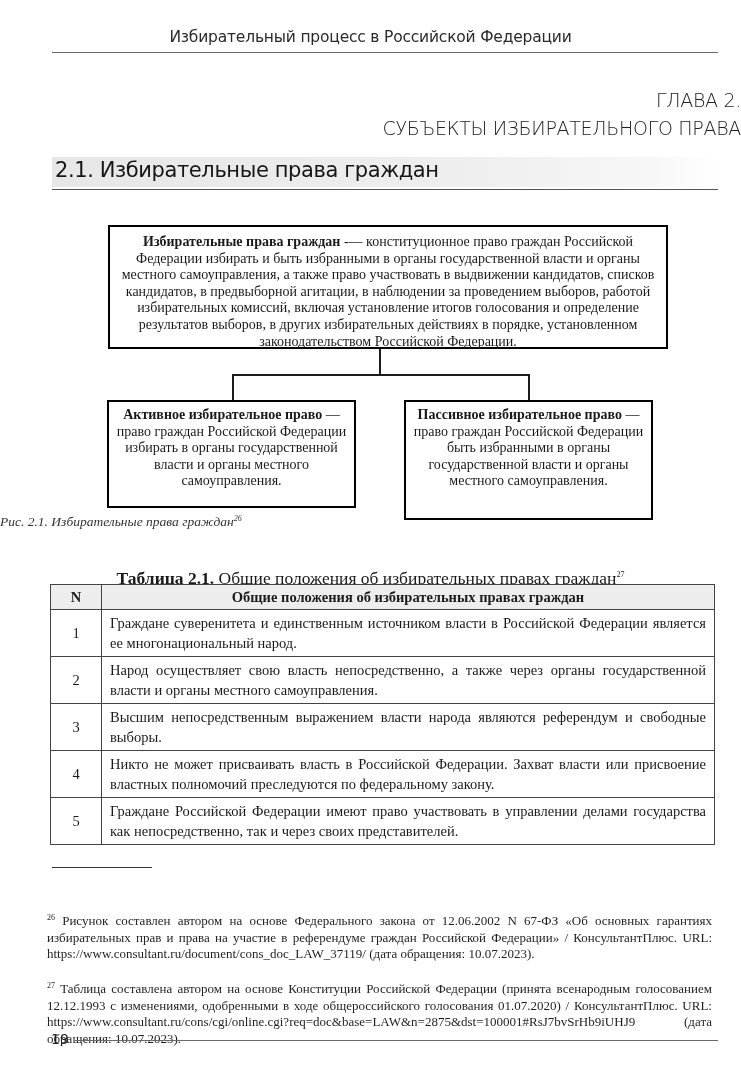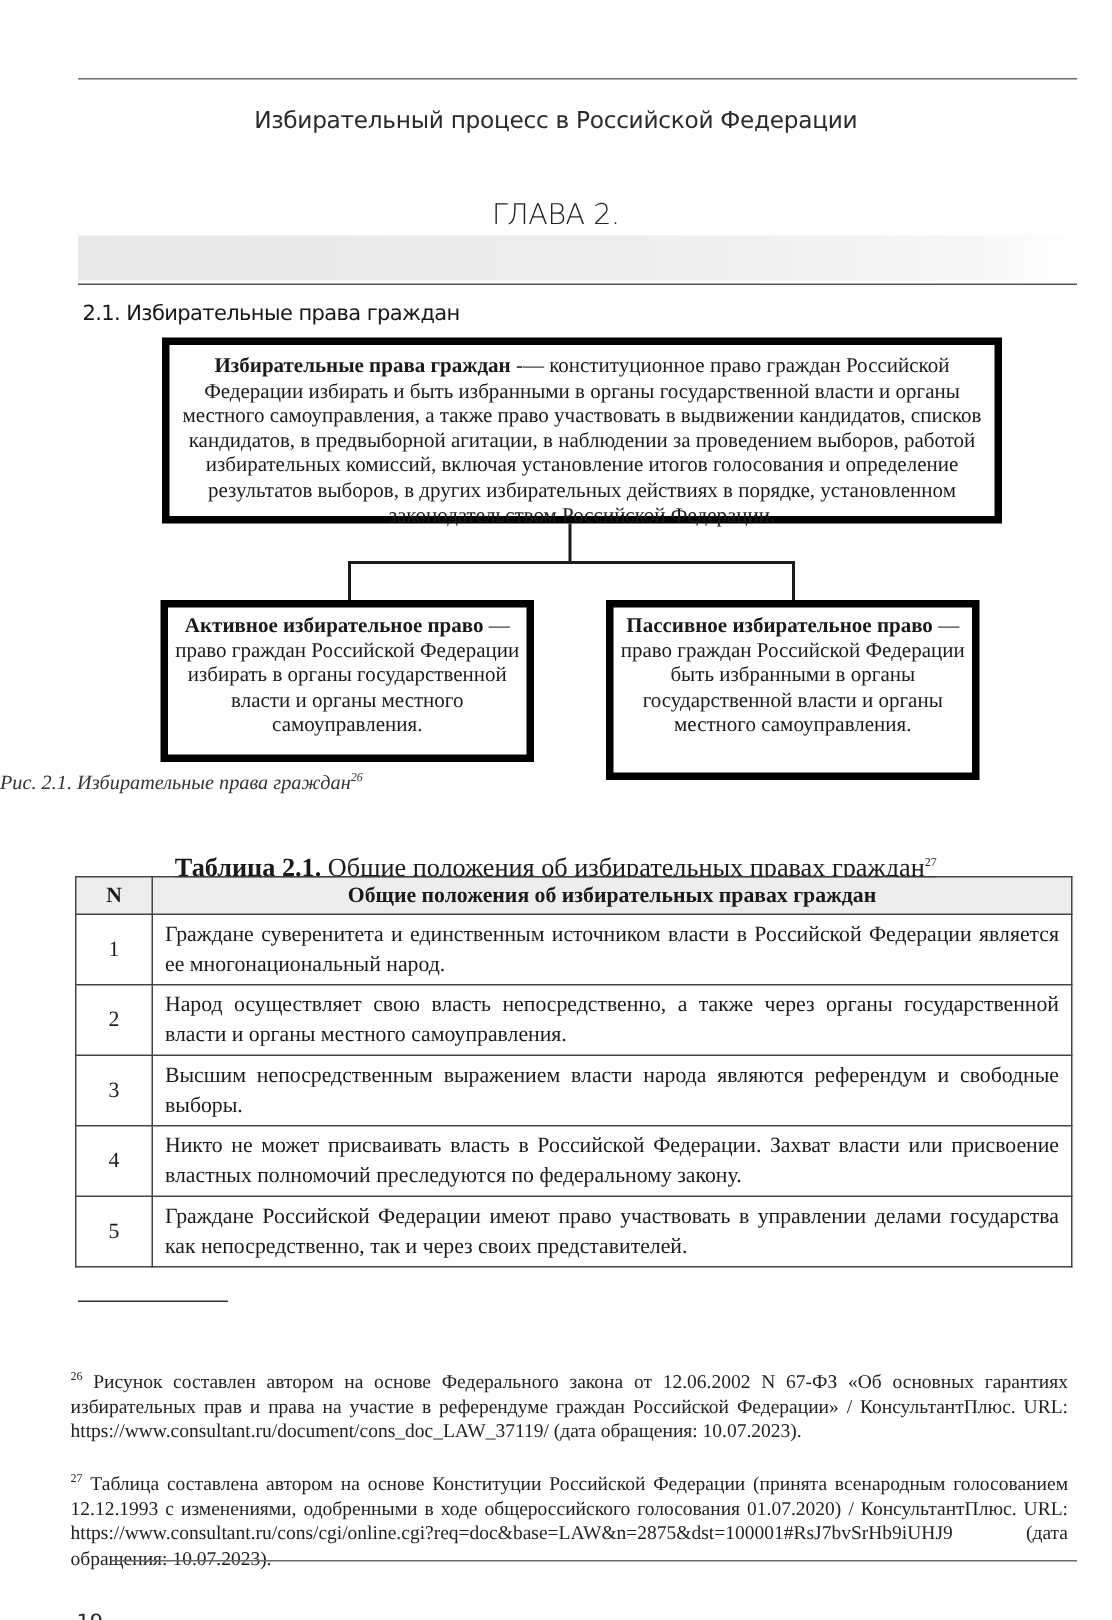--- a/index.html
+++ b/index.html
@@ -1,49 +1,49 @@
 <!DOCTYPE html>
 <html><head>
 <meta charset="utf-8">
 <style>
   html, body { margin: 0; padding: 0; background: #ffffff; }
   body { width: 741px; height: 1080px; position: relative; overflow: hidden; color: #1a1a1a; }
-  .sans { font-family: "DejaVu Sans", "Liberation Sans", sans-serif; margin-top: 43px; }
+  .sans { font-family: "DejaVu Sans", "Liberation Sans", sans-serif; }
   .serif { font-family: "Liberation Serif", "DejaVu Serif", serif; }
 
   #running-head { position: absolute; left: 0; top: 28px; width: 741px; text-align: center;
     font-size: 15.5px; color: #2a2a2a; letter-spacing: -0.2px; }
   #head-rule { position: absolute; left: 52px; top: 52px; width: 666px; height: 0; border-top: 1.5px solid #6a6a6a; }
 
-  #chapter-title { position: absolute; left: 0; top: 86px; width: 741px; text-align: center;
+  #chapter-title { position: absolute; left: 0; top: 86px; width: 741px; text-align: right;
     font-size: 19px; line-height: 28px; color: #222; font-weight: 300; letter-spacing: -0.3px; }
 
   #section-band { position: absolute; left: 52px; top: 157px; width: 668px; height: 30px;
     background: linear-gradient(to right, #e7e7e7 0%, #eeeeee 60%, #f7f7f7 90%, #ffffff 100%); }
-  #section-title { position: absolute; left: 55px; top: 158px; font-size: 14px; color: #161616; letter-spacing: -0.4px; }
+  #section-title { position: absolute; left: 55px; top: 158px; font-size: 21px; color: #161616; letter-spacing: -0.4px; }
   #section-rule { position: absolute; left: 52px; top: 189px; width: 666px; border-top: 1.5px solid #555; }
 
-  .box { position: absolute; border: 5px solid #000000; background: #fff; box-sizing: border-box;
+  .box { position: absolute; border: 2px solid #000000; background: #fff; box-sizing: border-box;
     text-align: center; font-size: 14px; line-height: 16.6px; color: #1a1a1a; }
   #def-box { left: 108px; top: 225px; width: 560px; height: 124px; padding: 7px 4px 0 4px; }
   #active-box { left: 107px; top: 400px; width: 249px; height: 108px; padding: 5px 4px 0 4px; }
   #passive-box { left: 404px; top: 400px; width: 249px; height: 120px; padding: 5px 4px 0 4px; }
   .box b { font-weight: bold; }
 
   .line { position: absolute; background: #1c1c1c; }
   #stem-v { left: 379px; top: 349px; width: 2px; height: 27px; }
   #branch-h { left: 232px; top: 374px; width: 298px; height: 2px; }
   #left-v { left: 232px; top: 374px; width: 2px; height: 27px; }
   #right-v { left: 528px; top: 374px; width: 2px; height: 27px; }
 
   #fig-caption { position: absolute; left: 0; top: 514px; width: 614px; text-align: left;
     font-size: 13.5px; font-style: italic; color: #333; }
   sup { font-size: 8px; vertical-align: super; line-height: 0; }
 
-  #table-caption { position: absolute; left: 0; top: 568px; width: 741px; text-align: center; font-size: 17.5px; color: #1a1a1a; text-decoration: underline; }
+  #table-caption { position: absolute; left: 0; top: 568px; width: 741px; text-align: center; font-size: 17.5px; color: #1a1a1a; }
   #table-caption b { font-weight: bold; }
 
   #rights-table { position: absolute; left: 50px; top: 584px; width: 665px; border-collapse: collapse; font-size: 14.5px; color: #1a1a1a; }
   #rights-table th, #rights-table td { border: 1.2px solid #444; }
   #rights-table th { background: #ededed; height: 24px; font-weight: bold; font-size: 14.5px; padding: 0; }
   #rights-table td.n { width: 48px; text-align: center; vertical-align: middle; }
   #rights-table td.txt { text-align: justify; text-align-last: left; padding: 3px 8px 3px 8px; line-height: 20px; height: 40px; }
 
   #fn-rule { position: absolute; left: 52px; top: 867px; width: 100px; border-top: 1.2px solid #333; }
   .footnote { position: absolute; left: 47px; width: 665px; font-size: 13px; line-height: 16.5px; text-align: justify; color: #1f1f1f; margin-top: 39px; }

